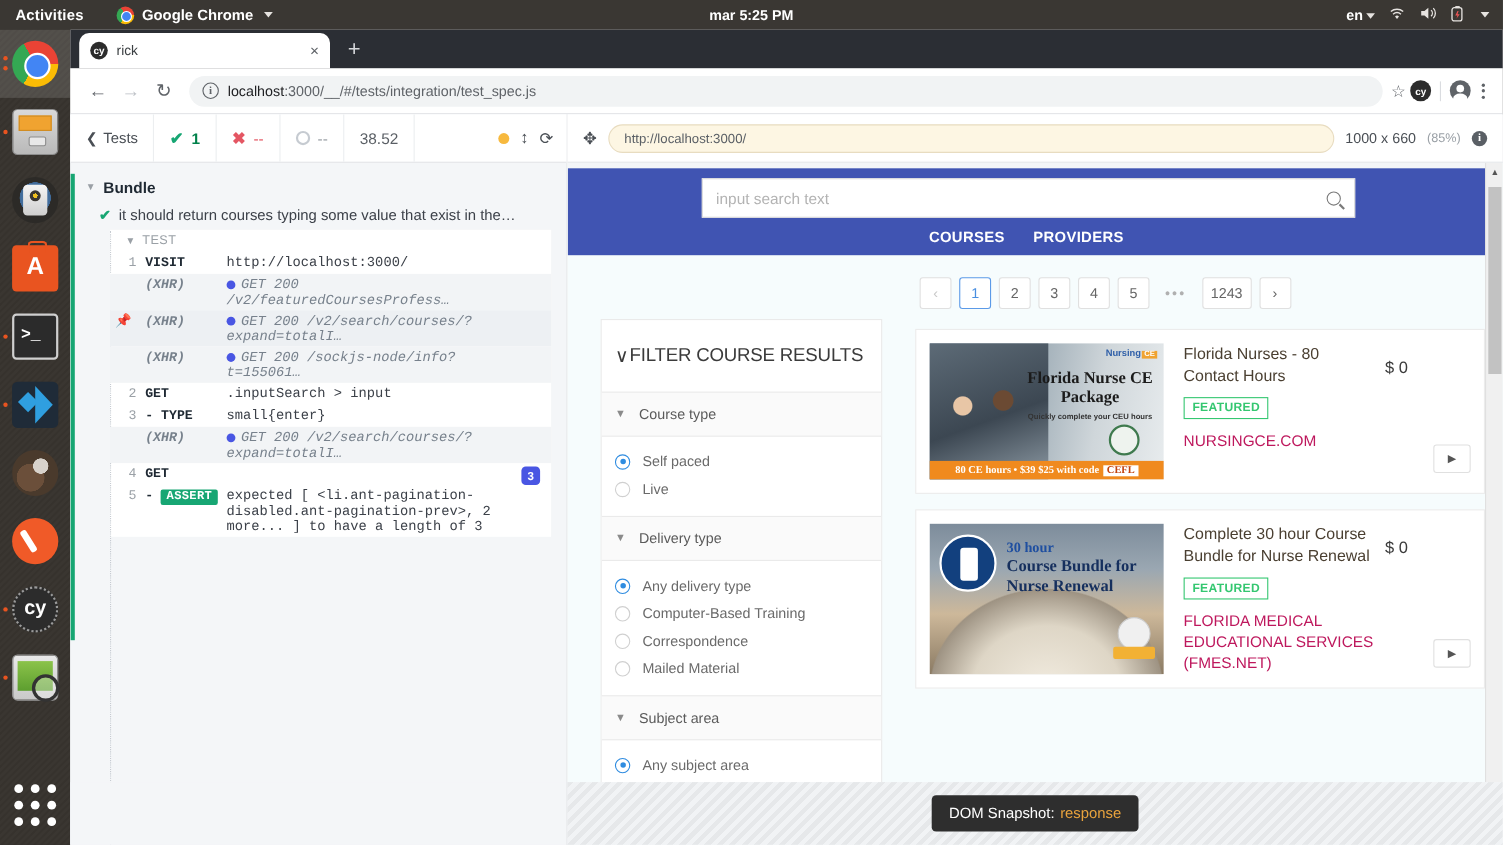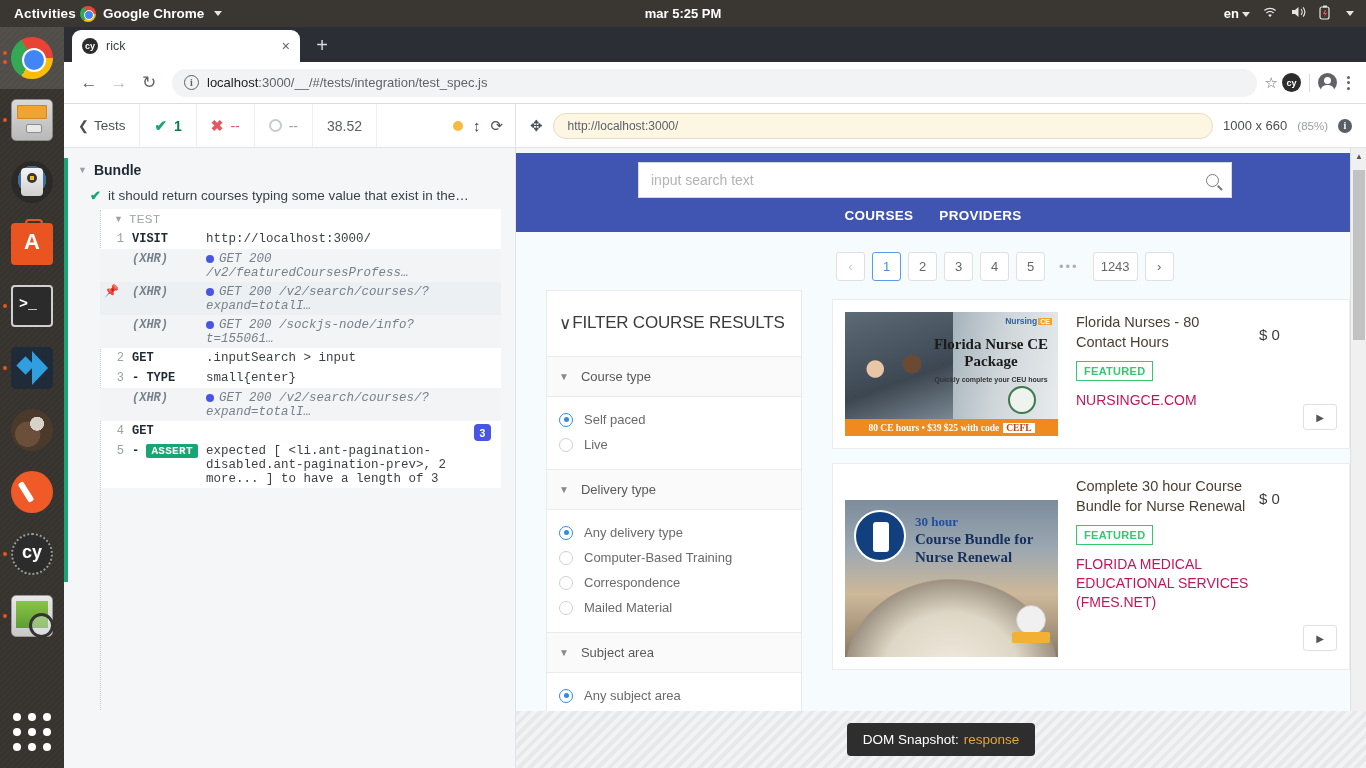--- a/index.html
+++ b/index.html
@@ -9,21 +9,21 @@
     font-family: "Liberation Sans", sans-serif;
     background: #2c2a27;
   }
   
   #topbar {
     position: absolute; top: 0; left: 0; width: 1366px; height: 27px;
     background: #3a3733;
     display: flex; align-items: center;
     color: #ffffff; font-size: 13px;
   }
-  #topbar .tb-left { display: flex; align-items: center; gap: 4px; padding-left: 14px; justify-content: flex-end; }
+  #topbar .tb-left { display: flex; align-items: center; gap: 30px; padding-left: 14px; justify-content: flex-end; }
   #topbar .activities { font-weight: bold; font-size: 13.5px; letter-spacing: .2px; }
   #topbar .appname { display: flex; align-items: center; gap: 7px; font-weight: bold; font-size: 13.5px; }
   #topbar .tb-center {
     position: absolute; left: 0; right: 0; text-align: center;
     font-size: 13px; font-weight: bold; pointer-events: none;
   }
   #topbar .tb-right {
     margin-left: auto; display: flex; align-items: center; gap: 12px;
     padding-right: 12px; font-size: 13px; font-weight: bold;
   }
@@ -358,21 +358,21 @@
   .art1 .seal { position:absolute; right:22px; bottom:22px; width:28px; height:28px;
     border-radius:50%; background:#eef3ee; border:2px solid #3f7a4e; }
   .art1 .ppl { position:absolute; left:0; top:0; width:108px; height:100%;
     background:radial-gradient(circle at 28% 46%, #e8c6a6 8%, transparent 9%),
                radial-gradient(circle at 62% 42%, #6b4a33 9%, transparent 10%),
                linear-gradient(160deg,#5d6b77 0%,#3c4752 55%,#8d9aa4 100%); }
   .art1 .bar { position:absolute; left:0; right:0; bottom:0; height:17px; background:#f08a1e;
     color:#fff; font-family:"Liberation Serif", serif; font-weight:bold; font-size:9.5px;
     display:flex; align-items:center; justify-content:center; gap:4px; }
   .art1 .bar .code { background:#fff; color:#c2410c; padding:0 3px; }
-  .art2 { height:157px; background:linear-gradient(#7d8c9b 0%,#9aa7b2 30%,#cdb89a 60%,#8a7a63 100%); position:relative;margin-top:24px; }
+  .art2 { height:137px; background:linear-gradient(#7d8c9b 0%,#9aa7b2 30%,#cdb89a 60%,#8a7a63 100%); position:relative; }
   .art2 .book { position:absolute; left:0; right:0; bottom:0; height:78px;
     background:radial-gradient(ellipse at 50% 120%, #f2ece0 0%, #ded6c6 45%, #9e9383 70%, transparent 71%); }
   .art2 .seal { position:absolute; left:9px; top:10px; width:52px; height:52px; border-radius:50%;
     background:#12407e; border:2px solid #fff; }
   .art2 .seal::after { content:""; position:absolute; left:17px; top:10px; width:16px; height:30px;
     background:#fff; border-radius:3px; }
   .art2 .l1 { position:absolute; left:70px; top:14px; font-family:"Liberation Serif",serif;
     font-weight:bold; font-size:13px; color:#1f4fa0; }
   .art2 .l2 { position:absolute; left:70px; top:31px; font-family:"Liberation Serif",serif;
     font-weight:bold; font-size:15px; color:#16305e; line-height:1.18; width:140px; }

